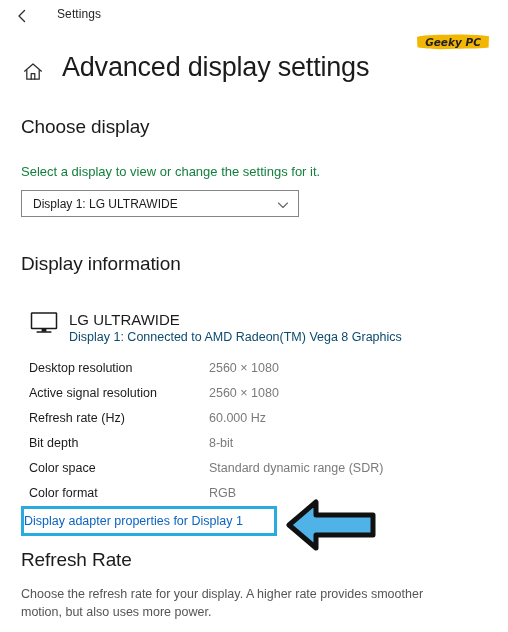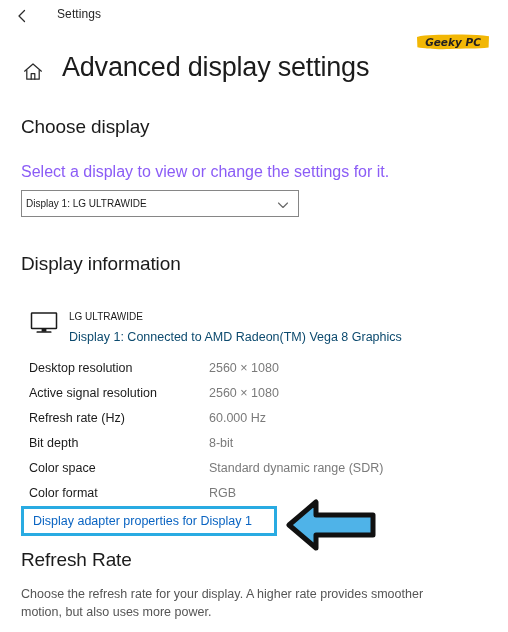--- a/index.html
+++ b/index.html
@@ -84,22 +84,22 @@
     letter-spacing: -0.1px;
     white-space: nowrap;
   }
   #choose-display-heading { top: 116px; }
   #display-info-heading   { top: 253px; }
   #refresh-rate-heading   { top: 549px; }
 
   .body-text {
     position: absolute;
     left: 21px;
-    font-size: 16px;
-    color: #8b5cf6;
+    font-size: 13px;
+    color: #15803d;
     line-height: 17px;
   }
   #choose-display-desc { top: 163px; }
   #refresh-rate-desc {
     top: 585px;
     width: 420px;
     color: #555;
     font-size: 12.5px;
     line-height: 18px;
   }
@@ -111,22 +111,22 @@
     top: 190px;
     width: 278px;
     height: 27px;
     border: 1px solid #868686;
     background: #ffffff;
     box-sizing: border-box;
     display: flex;
     align-items: center;
   }
   .dropdown-value {
-    margin-left: 4px;
-    font-size: 10px;
+    margin-left: 11px;
+    font-size: 12px;
     color: #1b1b1b;
     white-space: nowrap;
   }
   .dropdown-chevron {
     position: absolute;
     right: 9px;
     top: 8px;
     width: 12px;
     height: 12px;
   }
@@ -138,21 +138,21 @@
     left: 28px;
     top: 310px;
     width: 32px;
     height: 26px;
   }
   .monitor-icon svg { display: block; }
   .monitor-name {
     position: absolute;
     left: 69px;
     top: 311px;
-    font-size: 10px;
+    font-size: 15px;
     color: #1b1b1b;
     white-space: nowrap;
   }
   .monitor-sub {
     position: absolute;
     left: 69px;
     top: 330px;
     font-size: 12.5px;
     color: #0c4a6e;
     white-space: nowrap;
@@ -192,21 +192,20 @@
     left: 21px;
     top: 506px;
     width: 256px;
     height: 30px;
     border: 3px solid #29ABE2;
     box-sizing: border-box;
     display: flex;
     align-items: center;
   }
   .adapter-link {
-    margin-left: 9px;
     font-size: 12.5px;
     color: #0a64c2;
     text-decoration: none;
     white-space: nowrap;
   }
 
   
   .annot-arrow {
     position: absolute;
     left: 285px;

